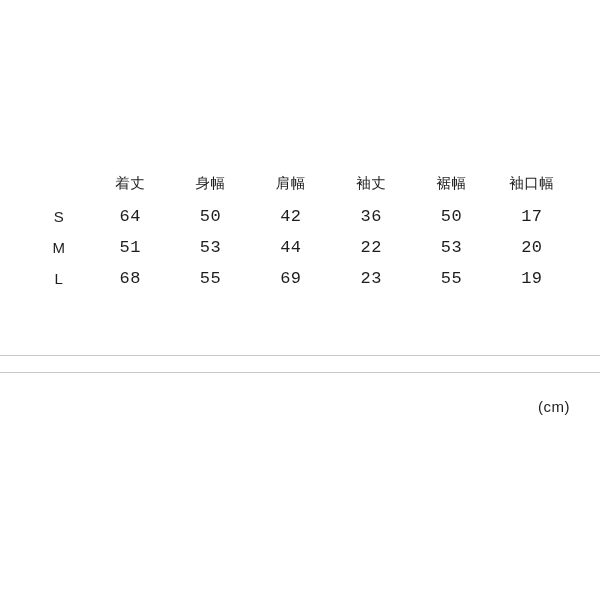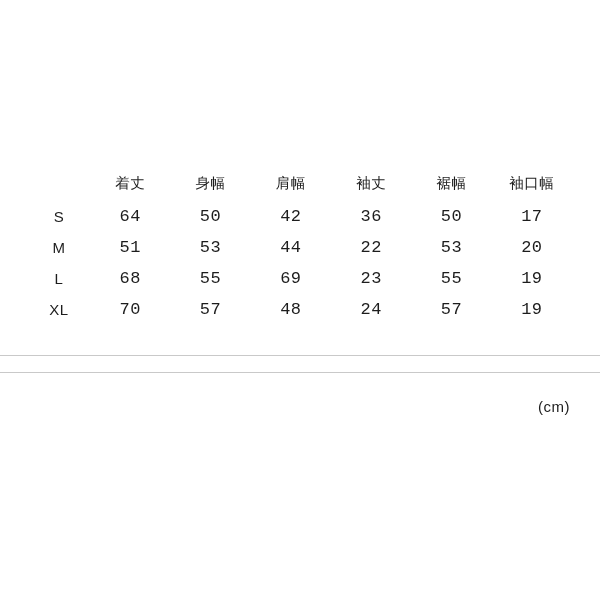--- a/index.html
+++ b/index.html
@@ -122,29 +122,20 @@
       </tr>
       <tr>
         <th class="rowlabel">L</th>
         <td>68</td>
         <td>55</td>
         <td>69</td>
         <td>23</td>
         <td>55</td>
         <td>19</td>
       </tr>
-      <tr>
-        <th class="rowlabel">XL</th>
-        <td>70</td>
-        <td>57</td>
-        <td>48</td>
-        <td>24</td>
-        <td>57</td>
-        <td>19</td>
-      </tr>
     </tbody>
   </table>
 
   <div class="rule top"></div>
   <div class="rule bottom"></div>
 
   <div class="unit">(cm)</div>
 
 </div>
 

